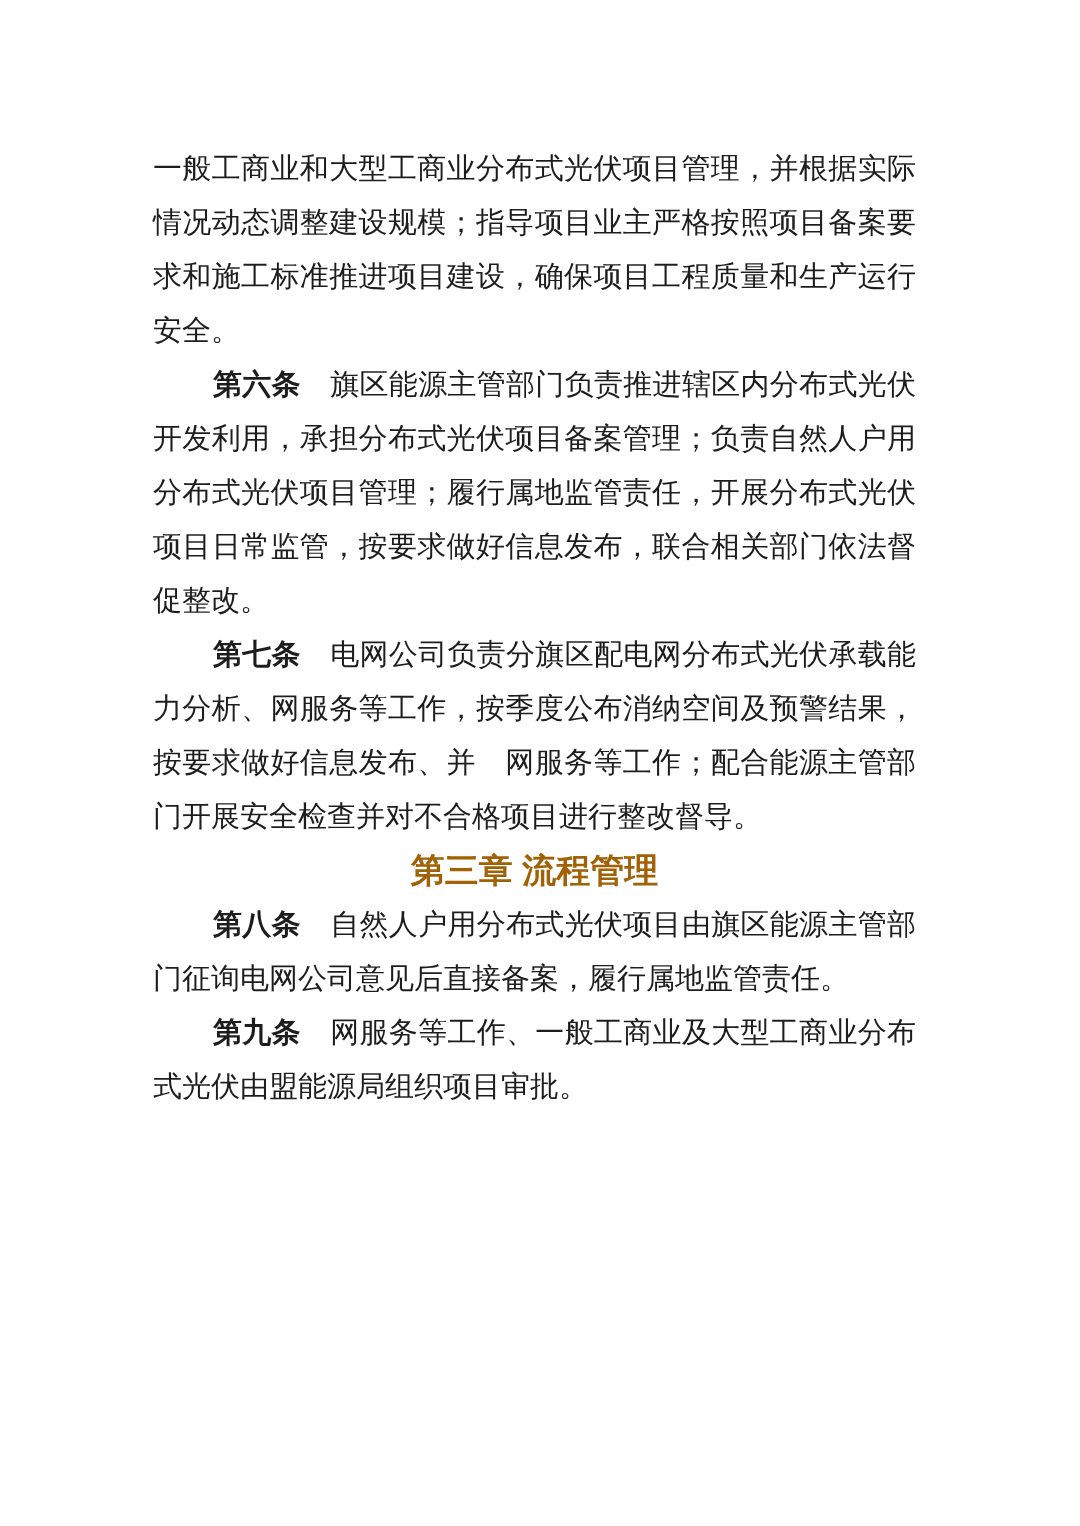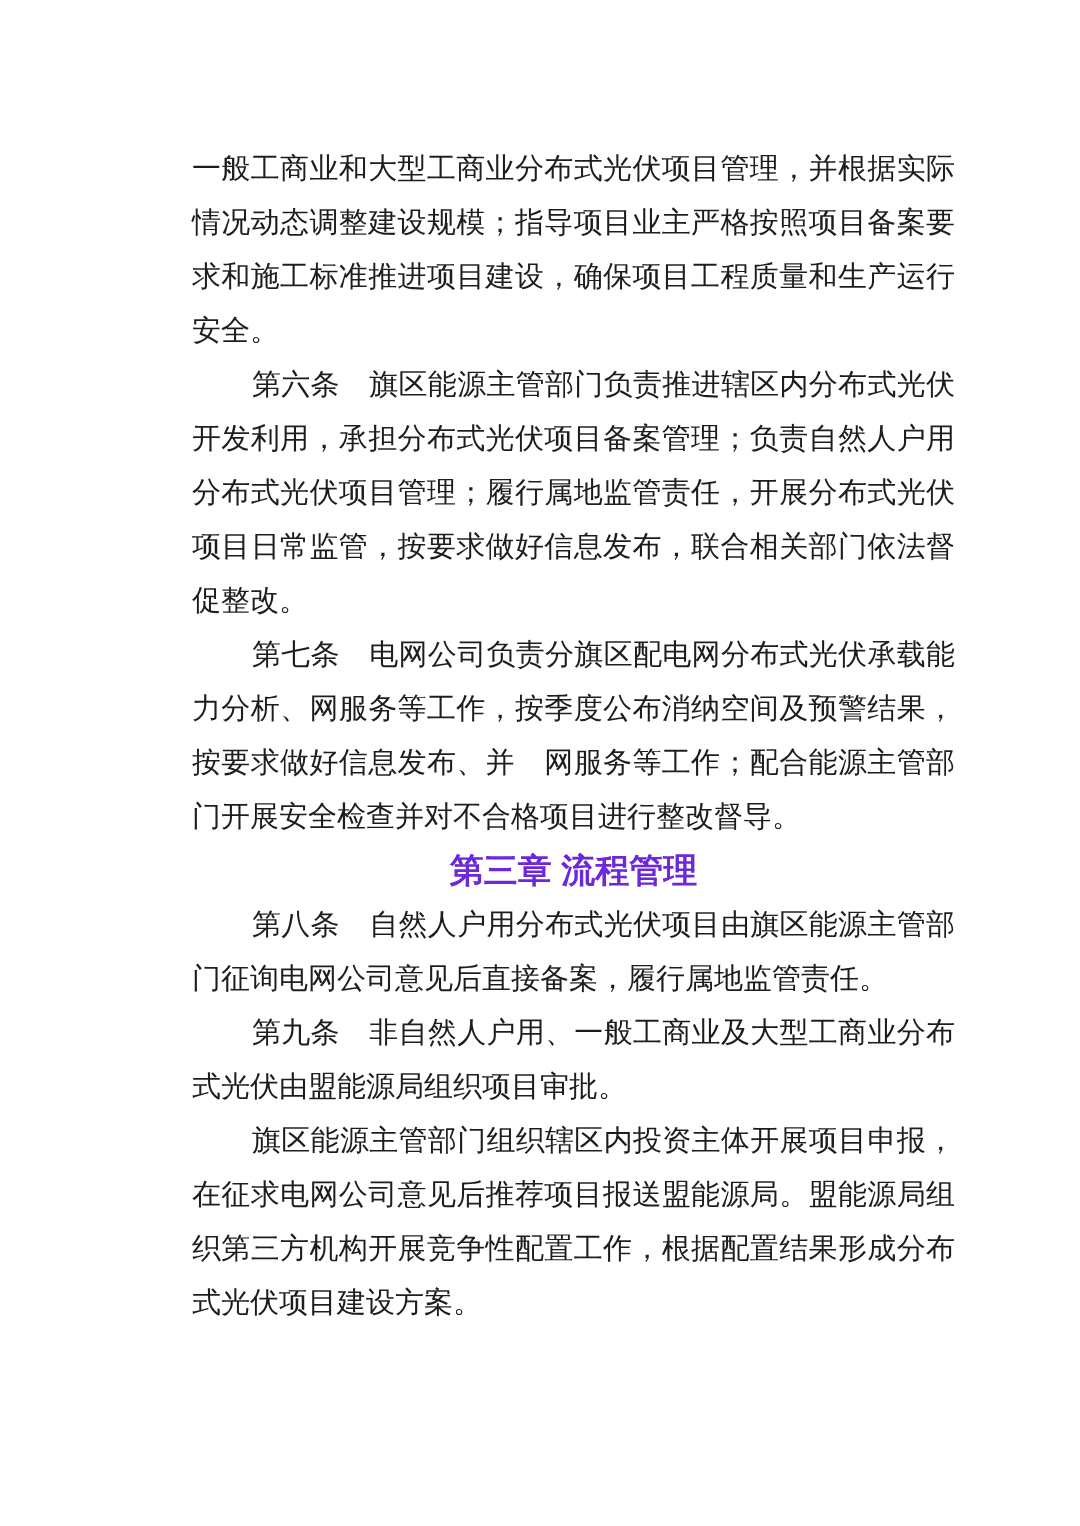--- a/index.html
+++ b/index.html
@@ -25,48 +25,46 @@
     position: absolute;
     left: 153px;
     top: 0;
     width: 763px;
     padding-top: 141px;
     color: #1d1d1d;
     font-family: "Liberation Serif", "DejaVu Serif", serif;
     font-size: 29px;
     line-height: 54px;
     text-align: justify;
-    margin-left: 39px;
   }
   .content p {
     margin: 0;
     padding: 0;
   }
   p.para.indent {
     text-indent: 60px;
   }
   .article-no {
-    font-weight: 400;
+    font-weight: 700;
   }
   p.chapter-heading {
     text-align: center;
     text-indent: 0;
     font-family: "Liberation Sans", "DejaVu Sans", sans-serif;
     font-weight: 700;
     font-size: 34px;
     line-height: 54px;
-    color: #6d28d9;
+    color: #a16207;
   }
 </style>
 </head>
 <body>
 
 <div class="page">
   <div class="content">
       <p class="para"><span class="text-run">一般工商业和大型工商业分布式光伏项目管理，并根据实际情况动态调整建设规模；指导项目业主严格按照项目备案要求和施工标准推进项目建设，确保项目工程质量和生产运行安全。</span></p>
       <p class="para indent"><span class="article-no">第六条</span><span class="text-run">　旗区能源主管部门负责推进辖区内分布式光伏开发利用，承担分布式光伏项目备案管理；负责自然人户用分布式光伏项目管理；履行属地监管责任，开展分布式光伏项目日常监管，按要求做好信息发布，联合相关部门依法督促整改。</span></p>
       <p class="para indent"><span class="article-no">第七条</span><span class="text-run">　电网公司负责分旗区配电网分布式光伏承载能力分析、网服务等工作，按季度公布消纳空间及预警结果，按要求做好信息发布、并　网服务等工作；配合能源主管部门开展安全检查并对不合格项目进行整改督导。</span></p>
       <p class="chapter-heading">第三章 流程管理</p>
       <p class="para indent"><span class="article-no">第八条</span><span class="text-run">　自然人户用分布式光伏项目由旗区能源主管部门征询电网公司意见后直接备案，履行属地监管责任。</span></p>
-      <p class="para indent"><span class="article-no">第九条</span><span class="text-run">　非自然人户用、一般工商业及大型工商业分布式光伏由盟能源局组织项目审批。</span></p>
-      <p class="para indent"><span class="text-run">旗区能源主管部门组织辖区内投资主体开展项目申报，在征求电网公司意见后推荐项目报送盟能源局。盟能源局组织第三方机构开展竞争性配置工作，根据配置结果形成分布式光伏项目建设方案。</span></p>
+      <p class="para indent"><span class="article-no">第九条</span><span class="text-run">　网服务等工作、一般工商业及大型工商业分布式光伏由盟能源局组织项目审批。</span></p>
     </div>
 </div>
 
 </body></html>

